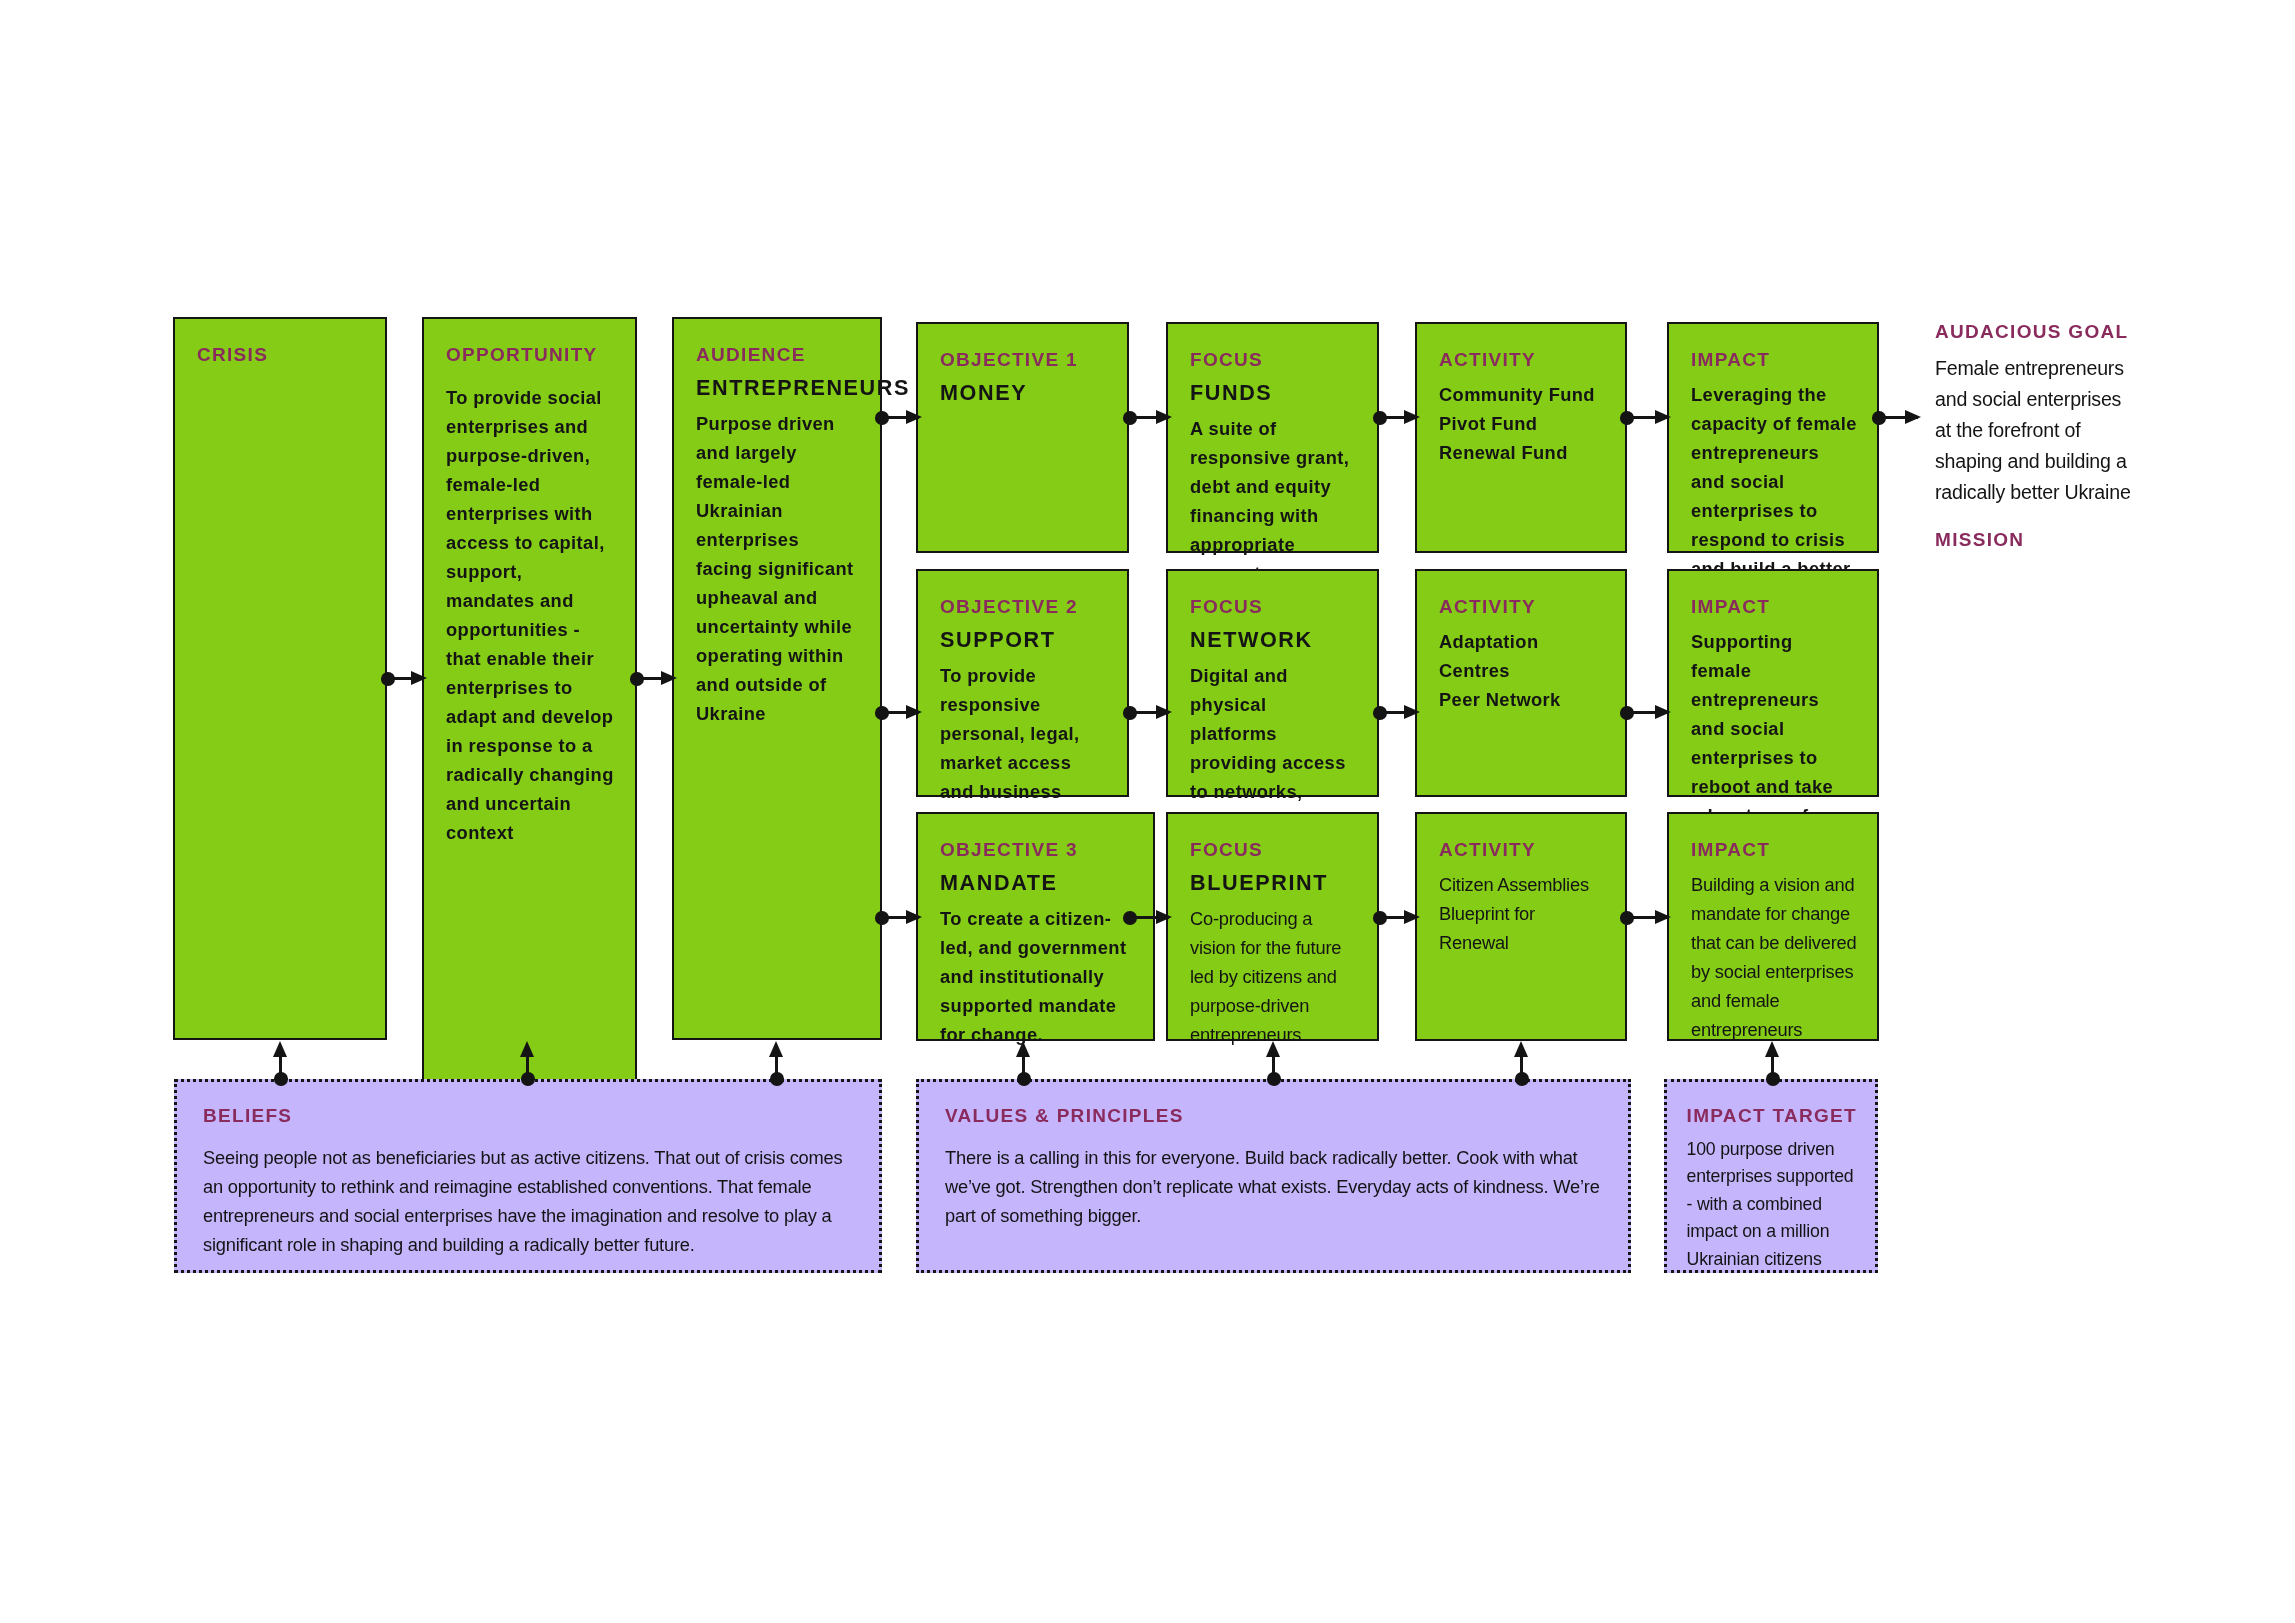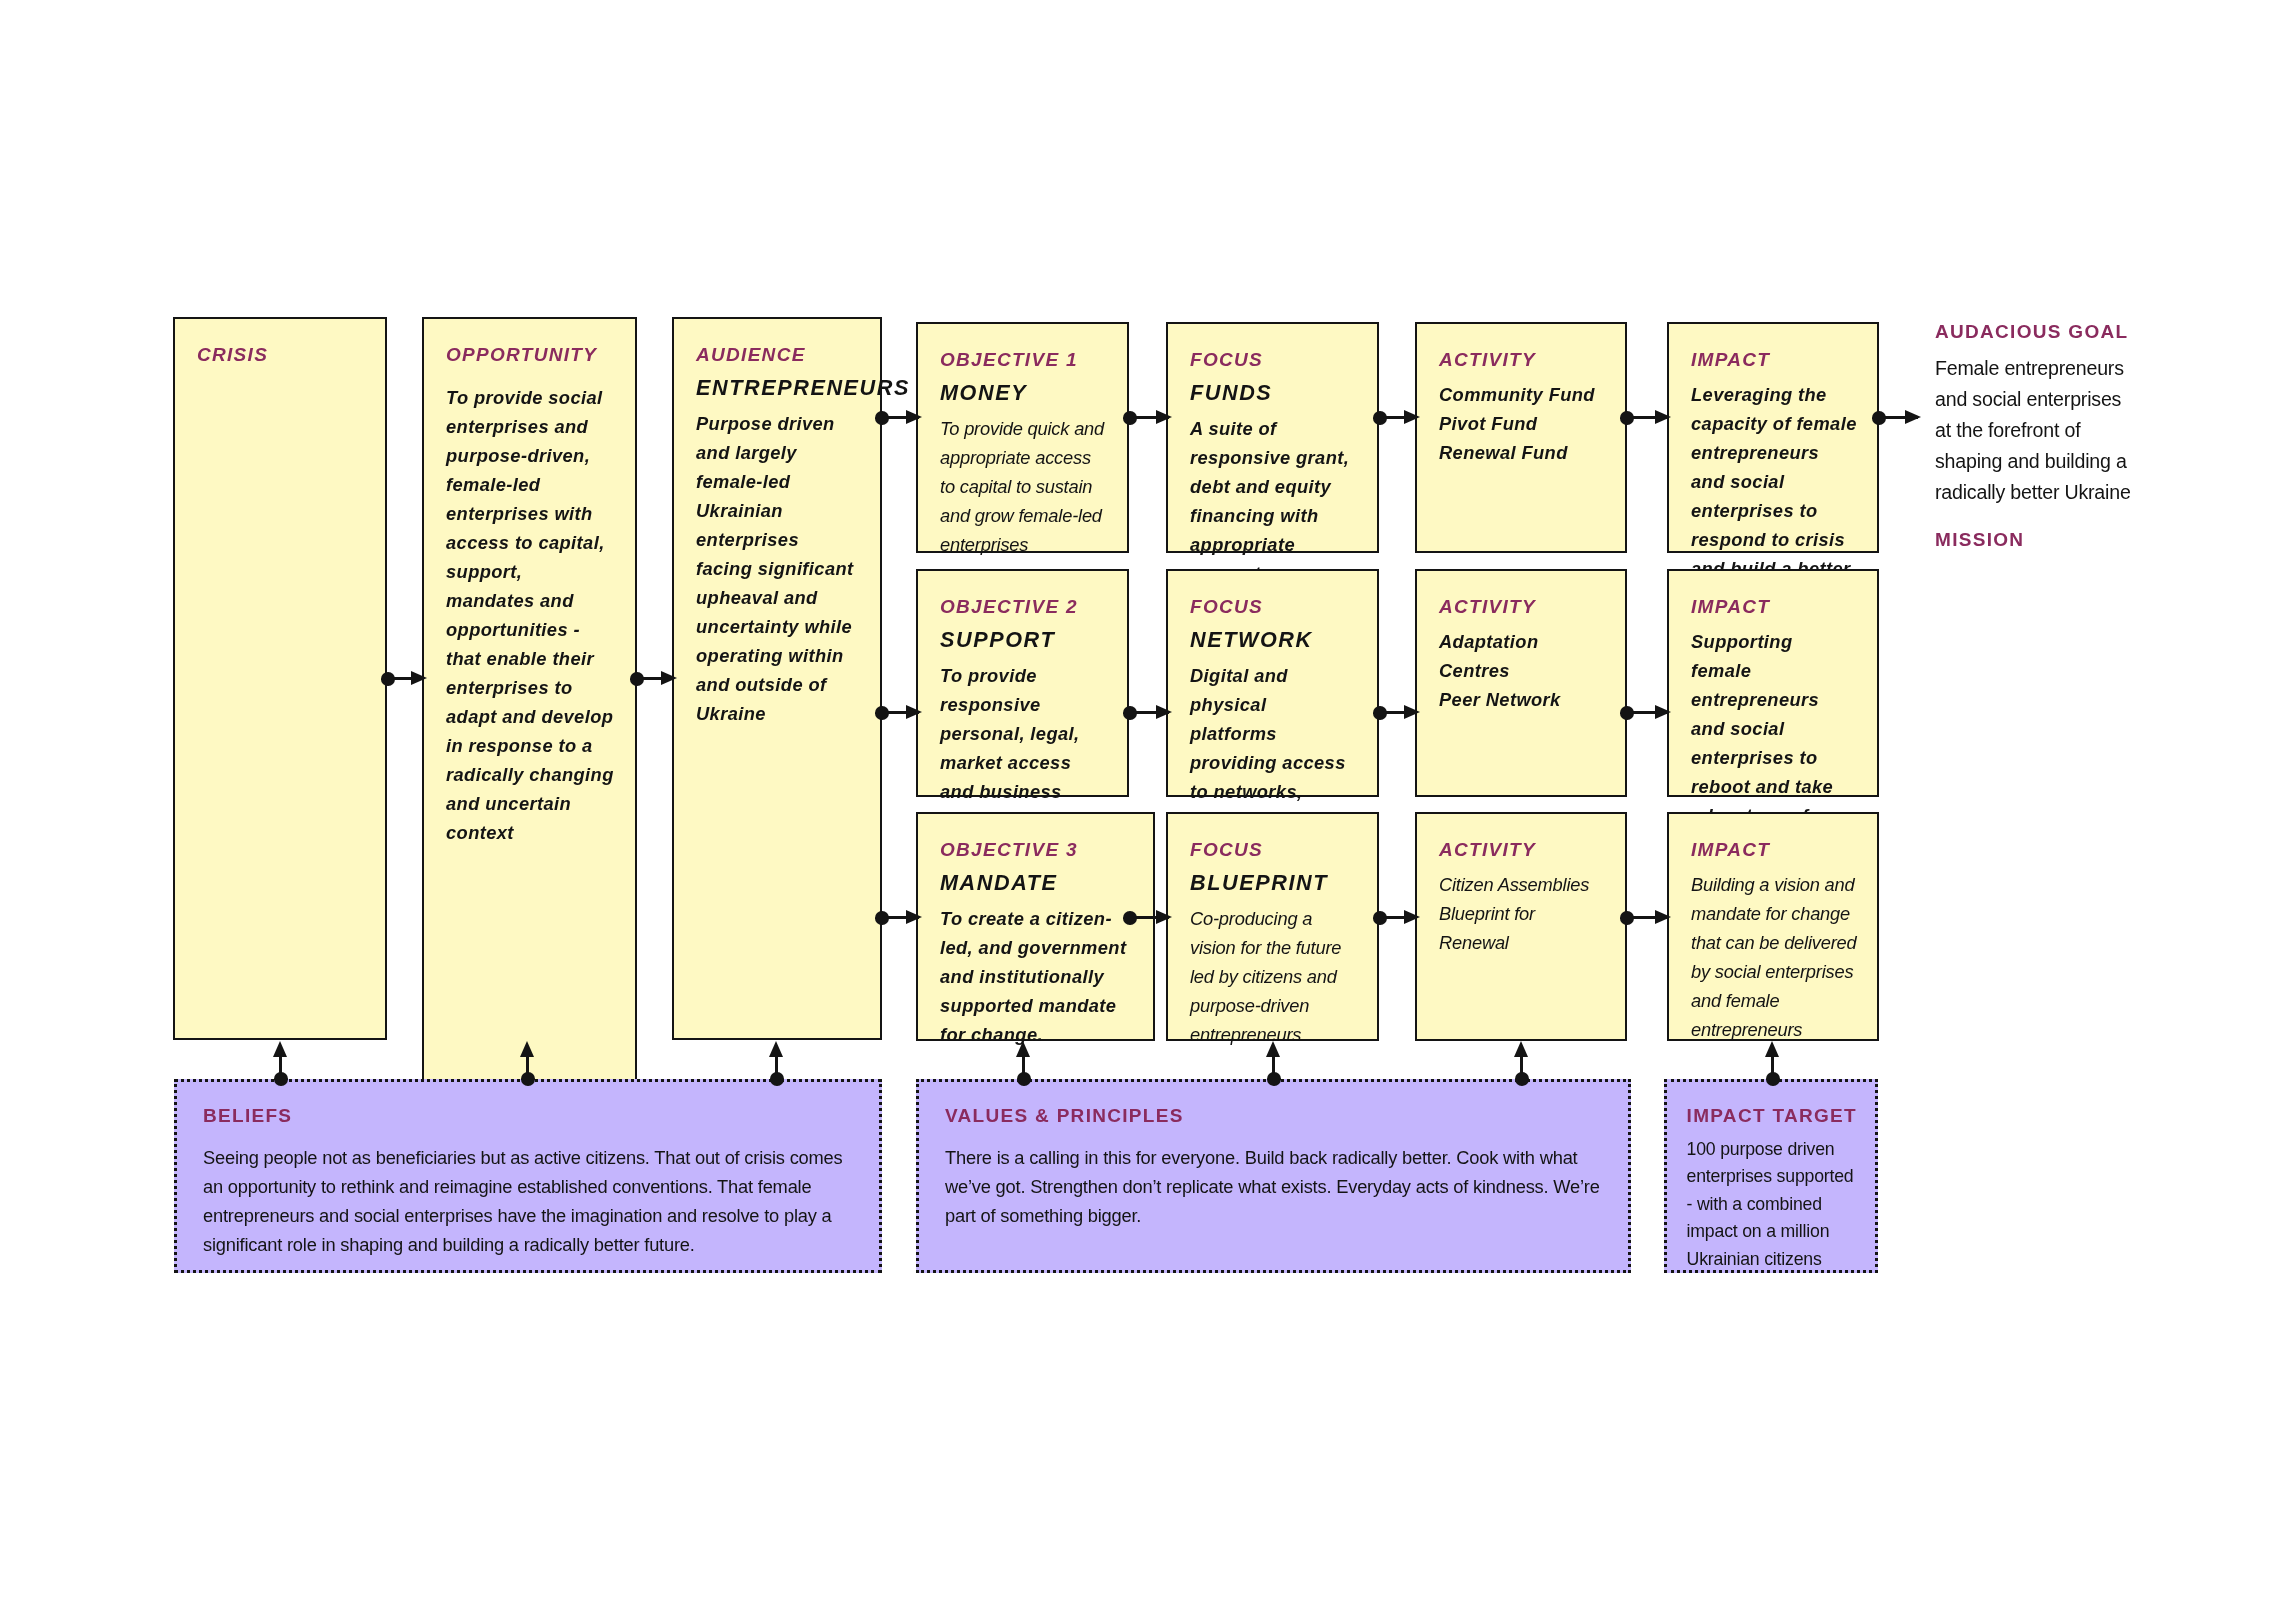--- a/index.html
+++ b/index.html
@@ -11,24 +11,23 @@
     position:relative;
     width:2295px;height:1623px;
     background:#ffffff;
     font-family:"Liberation Sans", sans-serif;
     color:var(--ink);
     overflow:hidden;
   }
   .box{
     position:absolute;
     border:2.6px solid var(--ink);
-    background:#fef9c3;
+    background:#84cc16;
     box-sizing:border-box;
     padding:26px 19.6px 19.6px 22px;
-    font-style:italic;
   }
   .plain{
     position:absolute;
     box-sizing:border-box;
   }
   .dotted{
     position:absolute;
     border:3.3px dotted var(--ink);
     background:#c4b5fd;
     box-sizing:border-box;
@@ -108,21 +107,20 @@
     <h2 class="label tight">AUDIENCE</h2>
     <div class="sect first">
       <h3 class="subhead">ENTREPRENEURS</h3>
       <p class="body t-bold">Purpose driven and largely female-led Ukrainian enterprises facing significant upheaval and uncertainty while operating within and outside of Ukraine</p>
     </div>
   </section>
 
   <section class="box" style="left:916px;top:322px;width:213px;height:231px;">
     <h2 class="label tight">OBJECTIVE 1</h2>
     <h3 class="subhead">MONEY</h3>
-    <p class="body t-light">To provide quick and appropriate access to capital to sustain and grow female-led enterprises</p>
   </section>
   <section class="box" style="left:916px;top:569px;width:213px;height:228px;">
     <h2 class="label tight">OBJECTIVE 2</h2>
     <h3 class="subhead">SUPPORT</h3>
     <p class="body t-bold">To provide responsive personal, legal, market access and business development support</p>
   </section>
   <section class="box" style="left:916px;top:812px;width:239px;height:229px;">
     <h2 class="label tight">OBJECTIVE 3</h2>
     <h3 class="subhead">MANDATE</h3>
     <p class="body t-bold">To create a citizen-led, and government and institutionally supported mandate for change.</p>

